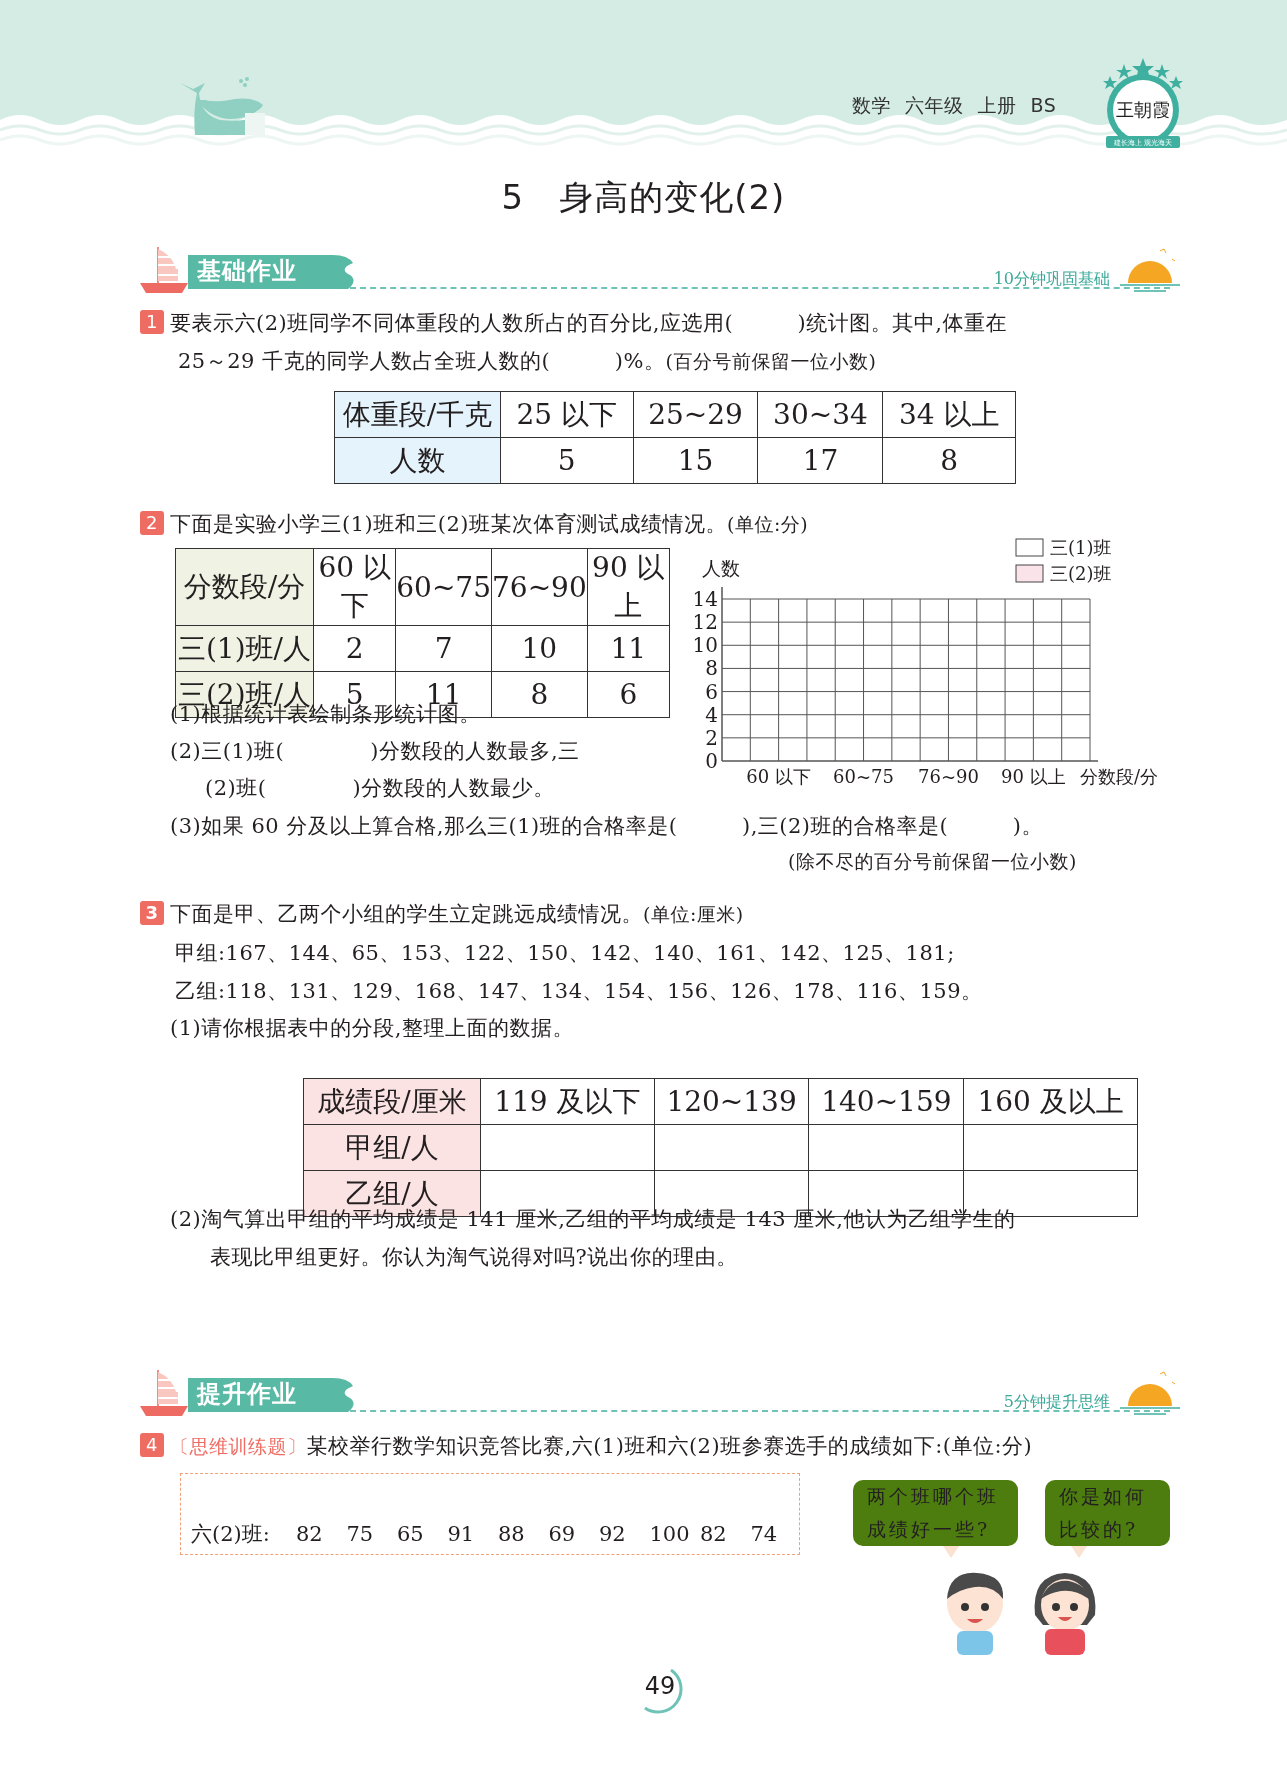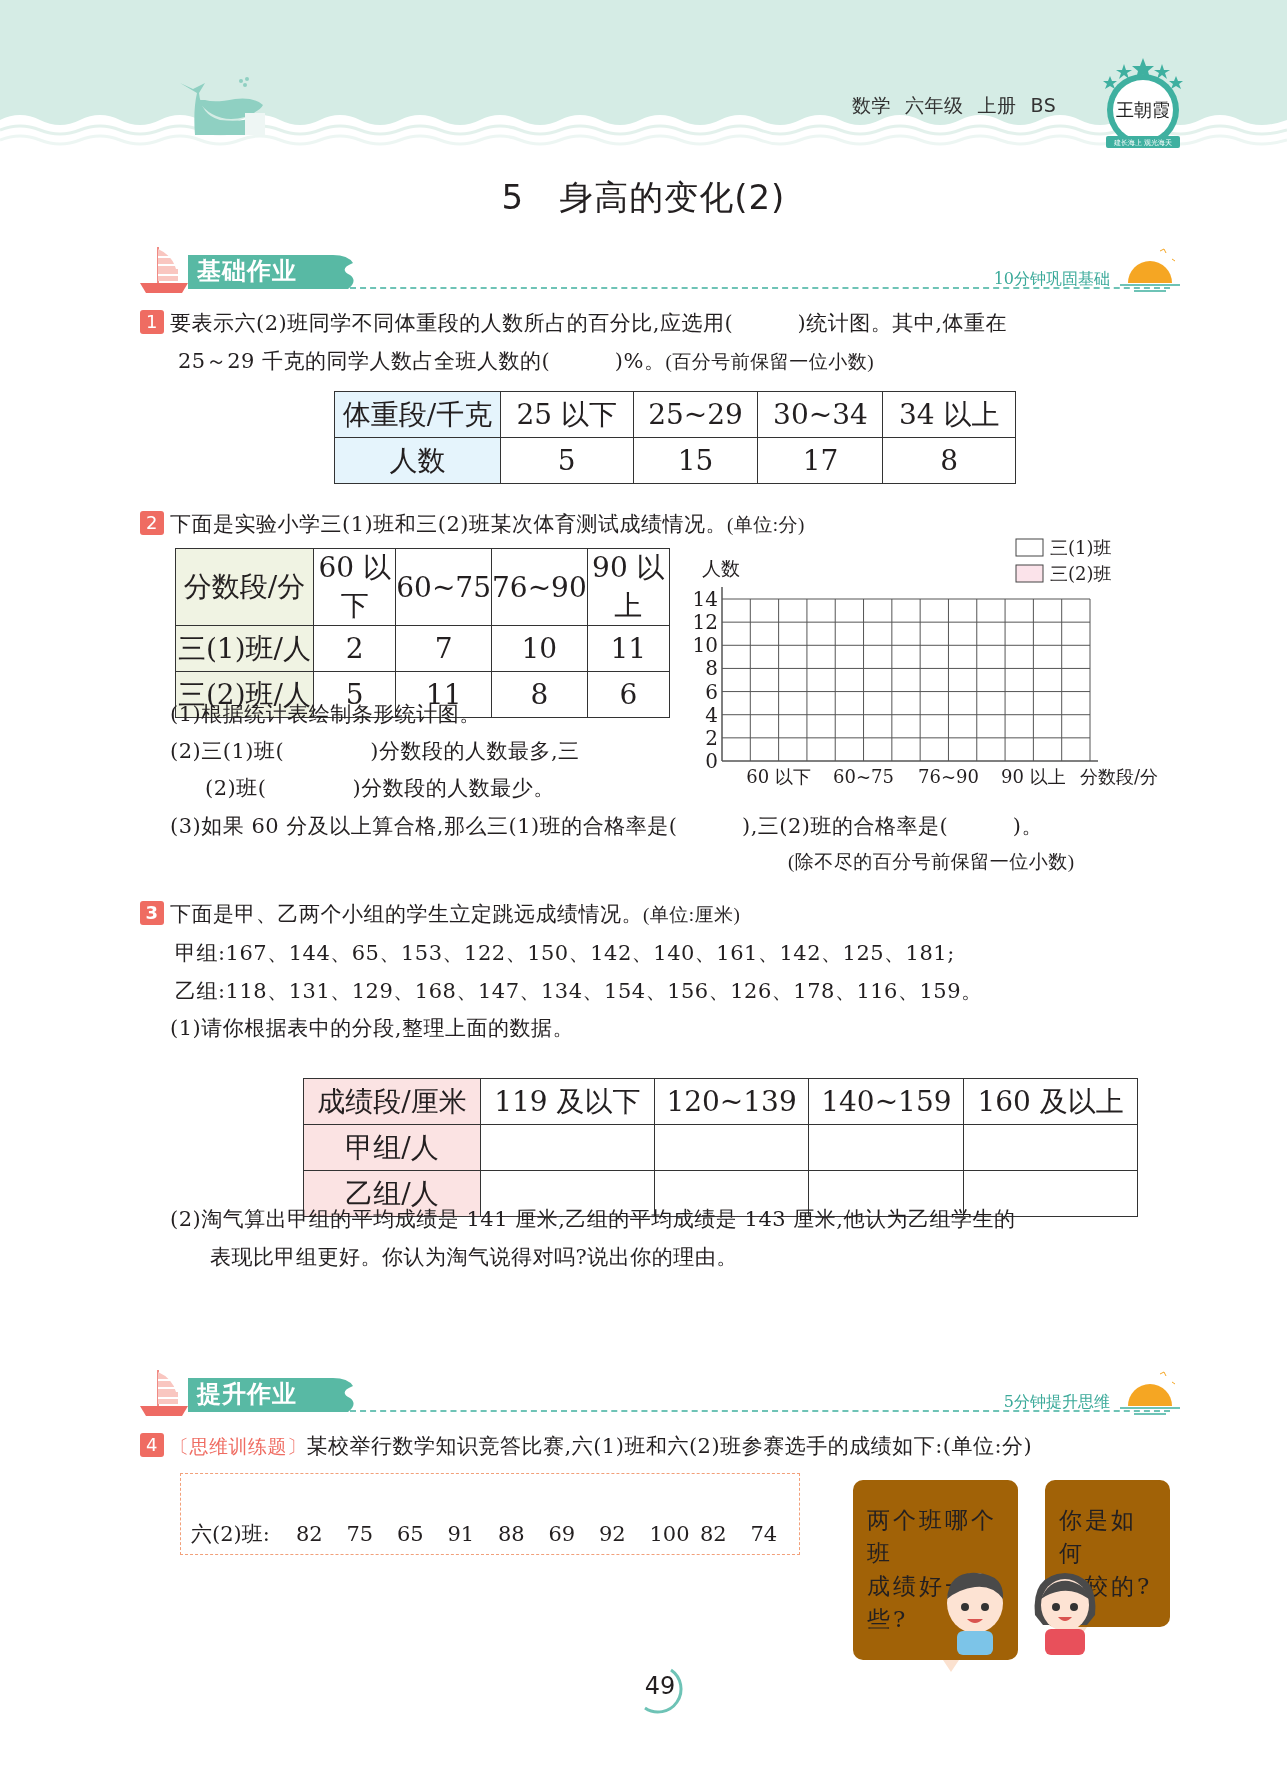--- a/index.html
+++ b/index.html
@@ -22,35 +22,35 @@
   .sec-head { position: absolute; left: 140px; width: 1040px; height: 50px; }
   .sec-head .boat { position: absolute; left: 0; top: 0; width: 52px; height: 50px; }
   .sec-head .pill { position: absolute; left: 48px; top: 10px; height: 34px; width: 300px; }
   .sec-head .pill-text { position: absolute; left: 57px; top: 10px; font-size: 24px; color: #fff; font-weight: bold; letter-spacing: 1px; font-family: "DejaVu Sans", sans-serif; }
   .sec-head .dash { position: absolute; left: 210px; top: 42px; width: 820px; border-top: 2px dashed #6ec3b6; }
   .sec-head .tagline { position: absolute; right: 70px; top: 16px; font-size: 16px; color: #3aa999; margin-top: 8px; }
   .sec-head .sun { position: absolute; right: 0; top: 2px; width: 60px; height: 50px; }
 
   .qnum { display: inline-block; width: 24px; height: 24px; background: #ef6c62; color: #fff; text-align: center; font-family: "DejaVu Sans", sans-serif; font-size: 18px; line-height: 24px; border-radius: 3px; margin-right: 6px; vertical-align: 2px; }
   .line { position: absolute; font-size: 21px; white-space: nowrap; letter-spacing: 0.5px; }
-  .small { font-size: 19px; font-family: Liberation Serif, serif; }
+  .small { font-size: 19px; }
 
   table { border-collapse: collapse; position: absolute; }
   td { border: 1.5px solid #333; text-align: center; font-size: 28px; }
   .t1 td { height: 46px; }
   .t1 td.h { background: #e5f4fc; }
   .t2 td { height: 46px; }
   .t2 td.h { background: #f0f3e3; }
   .t3 td { height: 46px; }
   .t3 td.h { background: #fbe3e3; }
 
   
   #chart-wrap { position: absolute; left: 680px; top: 530px; width: 500px; height: 270px; }
 
-  .bubble { position: absolute; background: #a16207; border-radius: 10px; font-size: 23px; line-height: 33px; padding: 24px 14px; letter-spacing: 3px; }
+  .bubble { position: absolute; background: #4d7c0f; border-radius: 10px; font-size: 19px; line-height: 33px; padding: 0 14px; letter-spacing: 3px; }
   .bubble:after { content: ""; position: absolute; bottom: -12px; width: 0; height: 0; border-left: 8px solid transparent; border-right: 8px solid transparent; border-top: 12px solid #fbe1cf; }
   #bubble-a:after { left: 90px; }
   #bubble-b:after { left: 26px; }
 
   #scores-box { position: absolute; left: 180px; top: 1473px; width: 620px; height: 82px; border: 1.5px dashed #f2a07a; }
   .score-row { position: absolute; left: 10px; font-size: 21px; white-space: nowrap; }
   .score-row .lbl { display: inline-block; width: 105px; }
   .score-row .v { display: inline-block; width: 50.5px; }
 
   #page-number { position: absolute; left: 640px; top: 1672px; width: 40px; font-size: 24px; text-align: center; font-family: "DejaVu Sans", sans-serif; }

